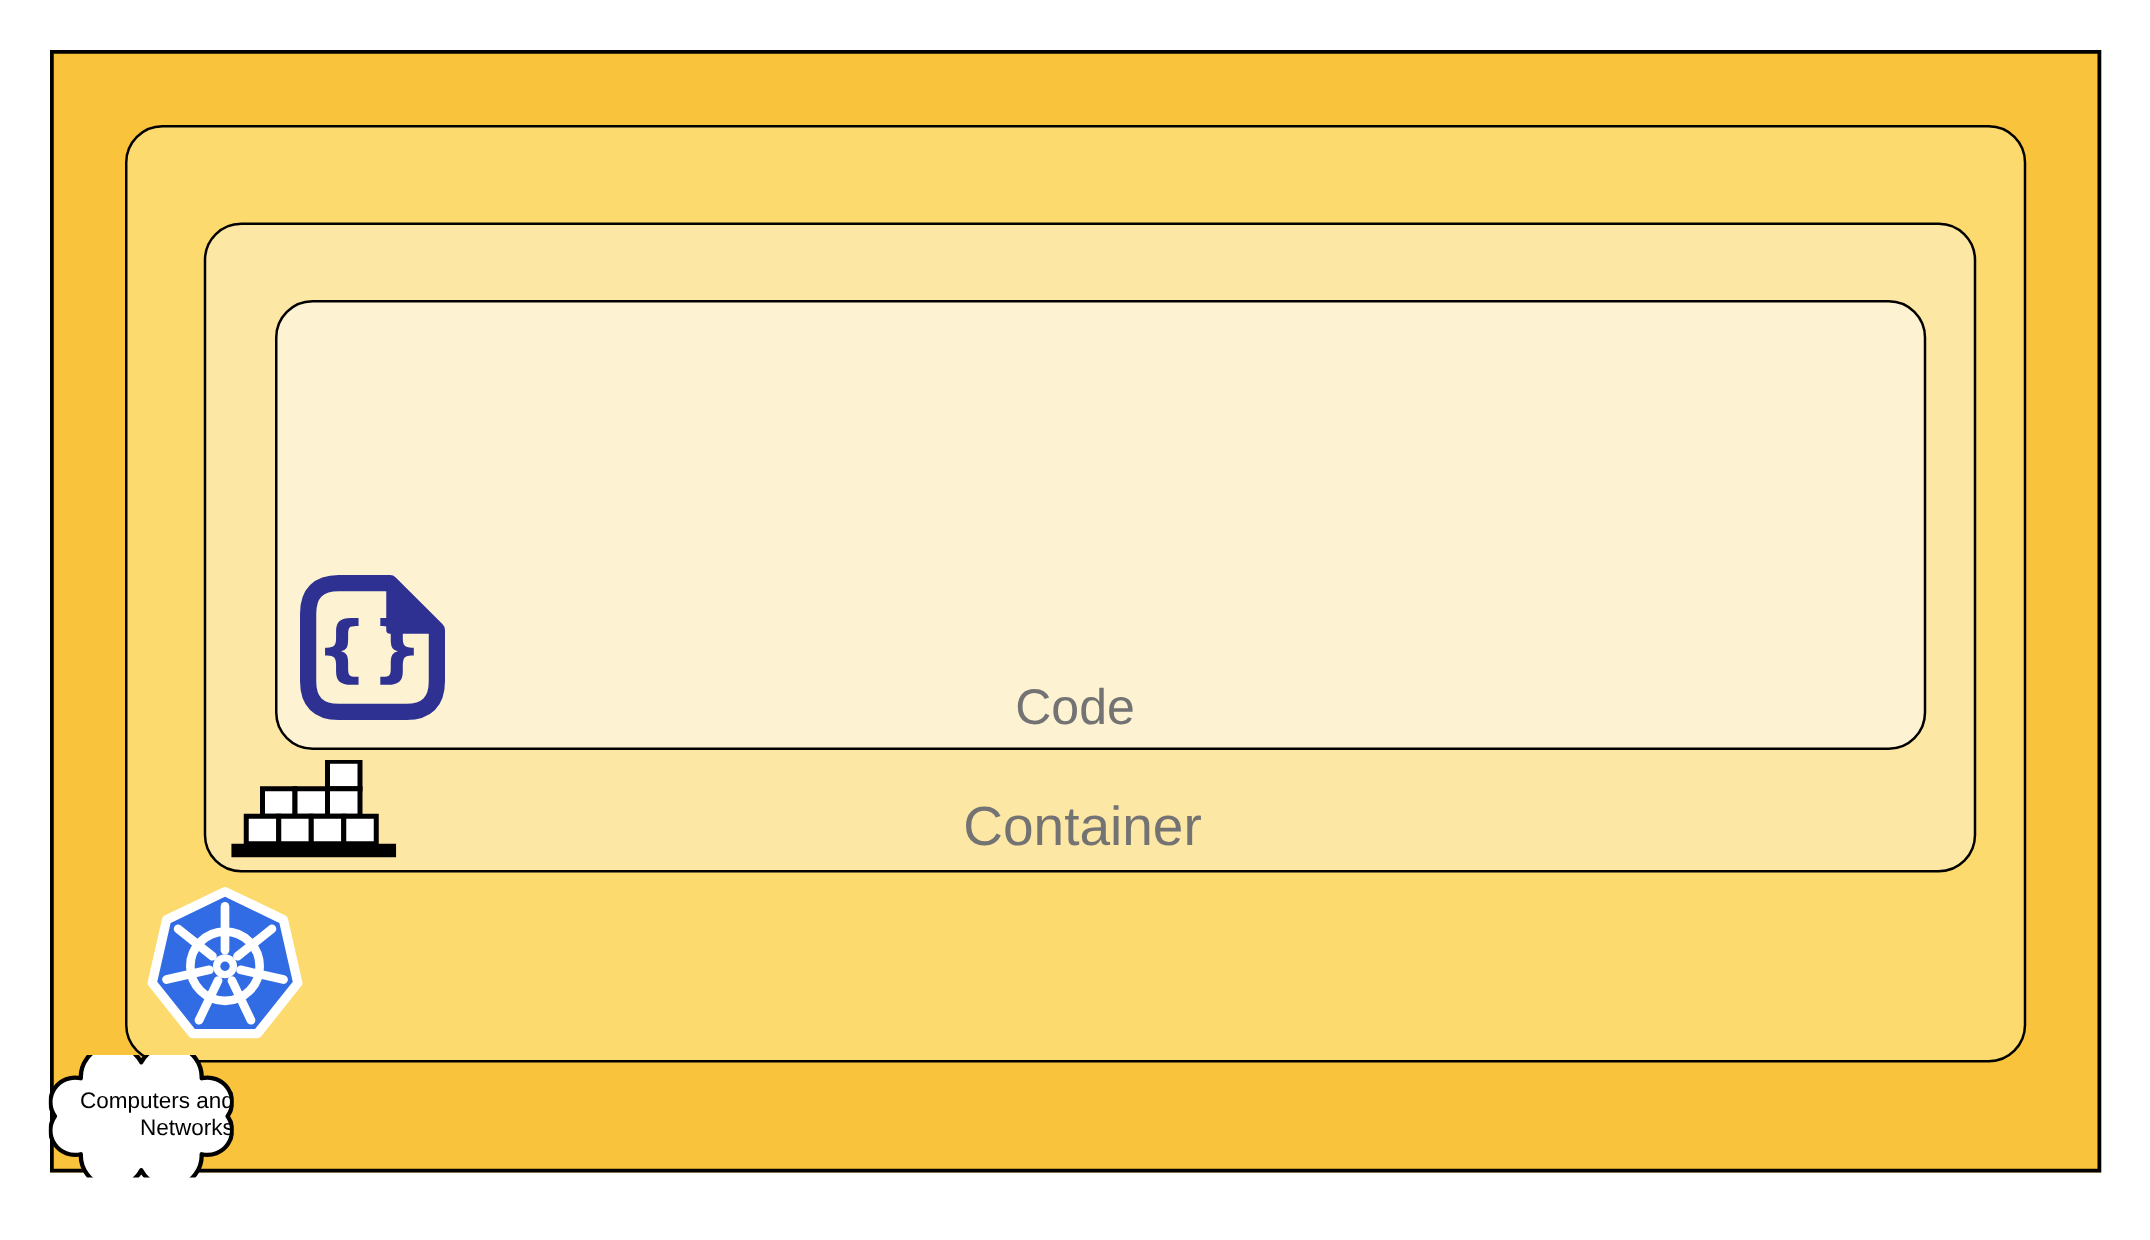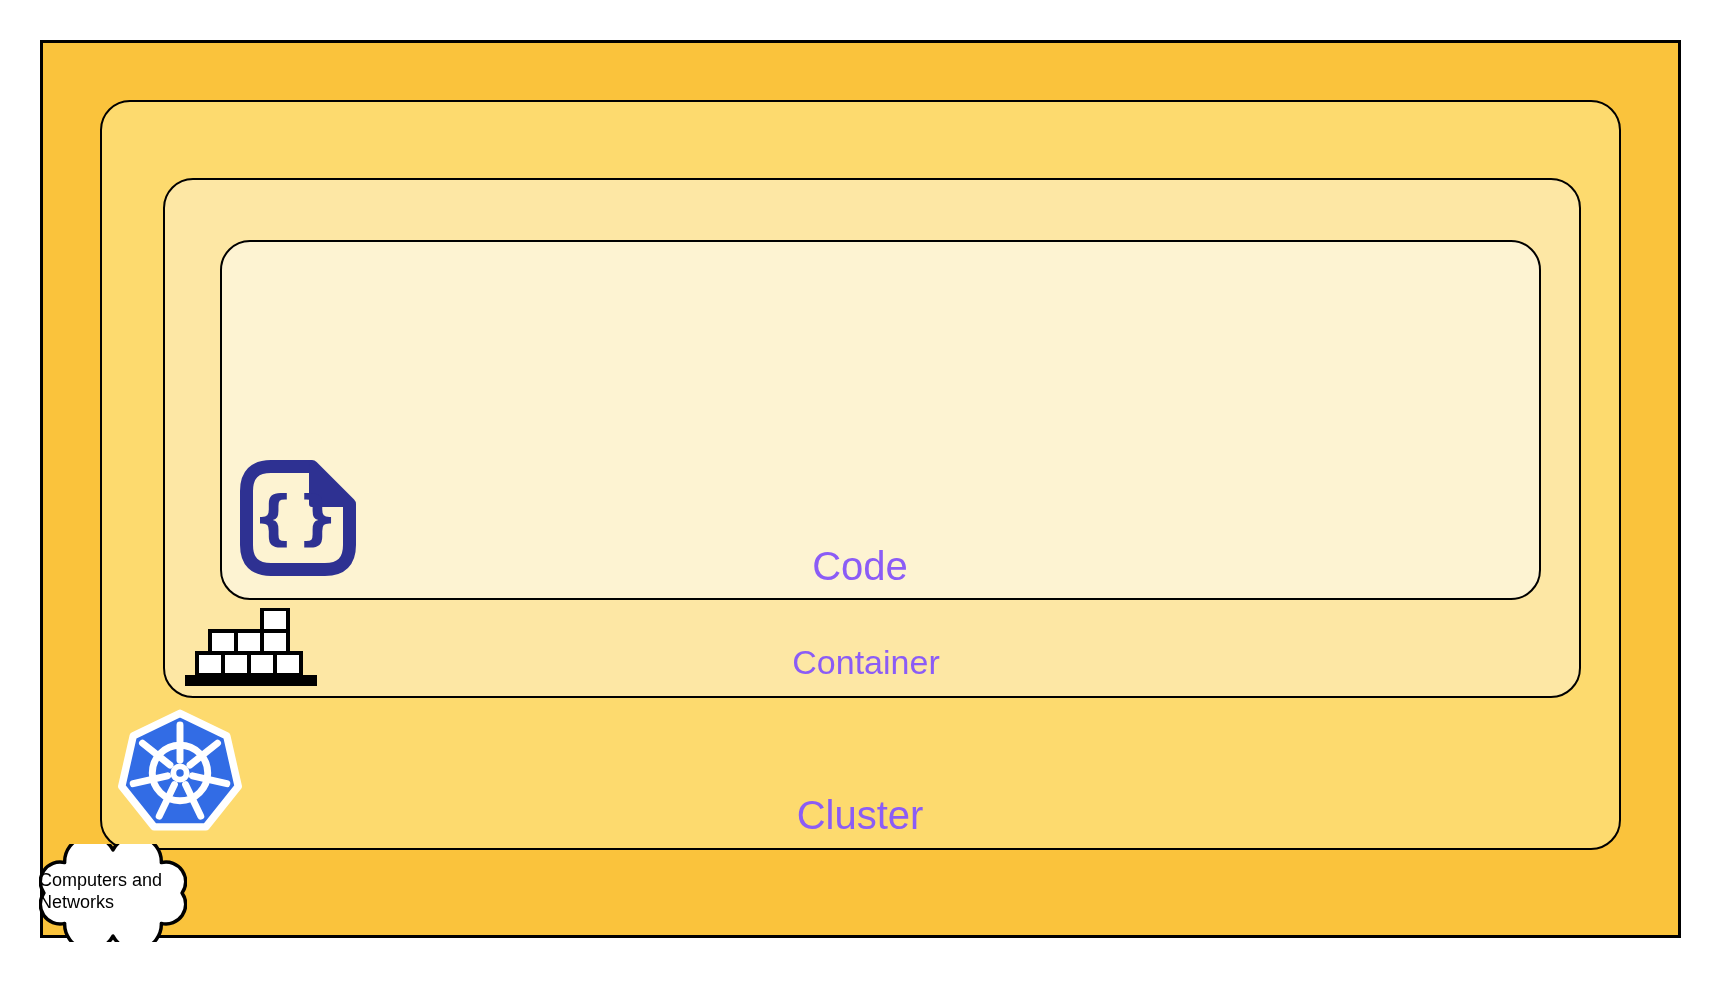--- a/index.html
+++ b/index.html
@@ -44,38 +44,38 @@
     left: 220px; top: 240px;
     width: 1321px; height: 360px;
     background: #FDF3D2;
     border-radius: 30px;
     border-width: 2.5px;
   }
   .diagram-label {
     position: absolute;
     left: 0; right: 0;
     text-align: center;
-    color: #8b5cf6;
+    color: #737373;
     white-space: pre-line;
   }
   .lbl-code      { top: 544px; font-size: 40px; line-height: 44px; }
-  .lbl-container { top: 640px; font-size: 34px; line-height: 44px; padding-left: 12px; }
+  .lbl-container { top: 640px; font-size: 44px; line-height: 44px; padding-left: 12px; }
   .lbl-cluster   { top: 793px; font-size: 40px; line-height: 44px; }
   .lbl-datacenter{ top: 864px; font-size: 32px; line-height: 38px; }
   .icon-wrap { position: absolute; }
   .icon-code-file    { left: 238px; top: 458px; width: 120px; height: 120px; }
   .icon-container    { left: 185px; top: 608px; width: 132px; height: 78px; }
   .icon-kubernetes   { left: 116px; top: 709px; width: 128px; height: 128px; }
   .cloud-callout     { left: 39px;  top: 844px; width: 148px; height: 98px; }
   .cloud-callout svg { position: absolute; left: 0; top: 0; width: 100%; height: 100%; }
   .cloud-text {
     position: absolute;
     left: 0; right: 0;
     top: 25px;
-    text-align: left;
+    text-align: right;
     font-size: 18px;
     line-height: 22px;
     color: #000000;
     white-space: pre-line;
   }
 </style>
 </head>
 <body>
 
 <div class="stage">
@@ -122,21 +122,20 @@
         <line x1="48.3" y1="62.7" x2="16.1" y2="70"></line>
         <line x1="50.6" y1="52.5" x2="24.8" y2="32"></line>
       </g>
       <circle cx="60" cy="60" r="9" fill="#ffffff"></circle>
       <circle cx="60" cy="60" r="3.5" fill="#326CE5"></circle>
     </svg>
   </div>
 
   <div class="diagram-label lbl-code">Code</div>
   <div class="diagram-label lbl-container">Container</div>
-  <div class="diagram-label lbl-cluster">Cluster</div>
 
   <div class="icon-wrap cloud-callout">
     <svg viewBox="0 0 150 100" preserveAspectRatio="none">
       <path d="M 5 50
                A 20 20 0 0 1 26 19
                A 26 26 0 0 1 75 6
                A 26 26 0 0 1 124 19
                A 20 20 0 0 1 145 50
                A 20 20 0 0 1 124 81
                A 26 26 0 0 1 75 94

